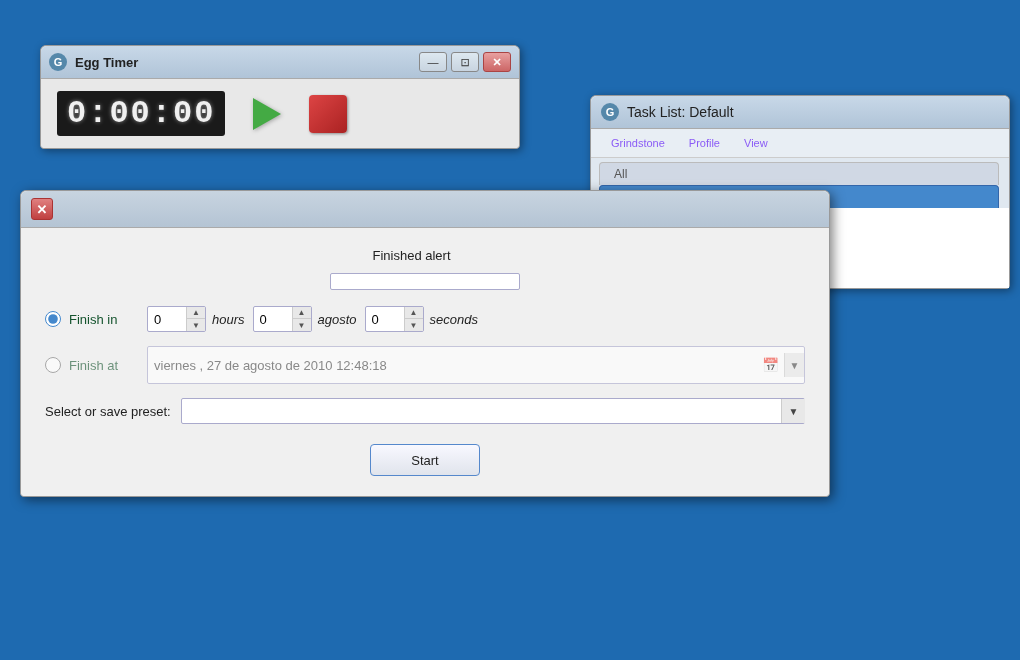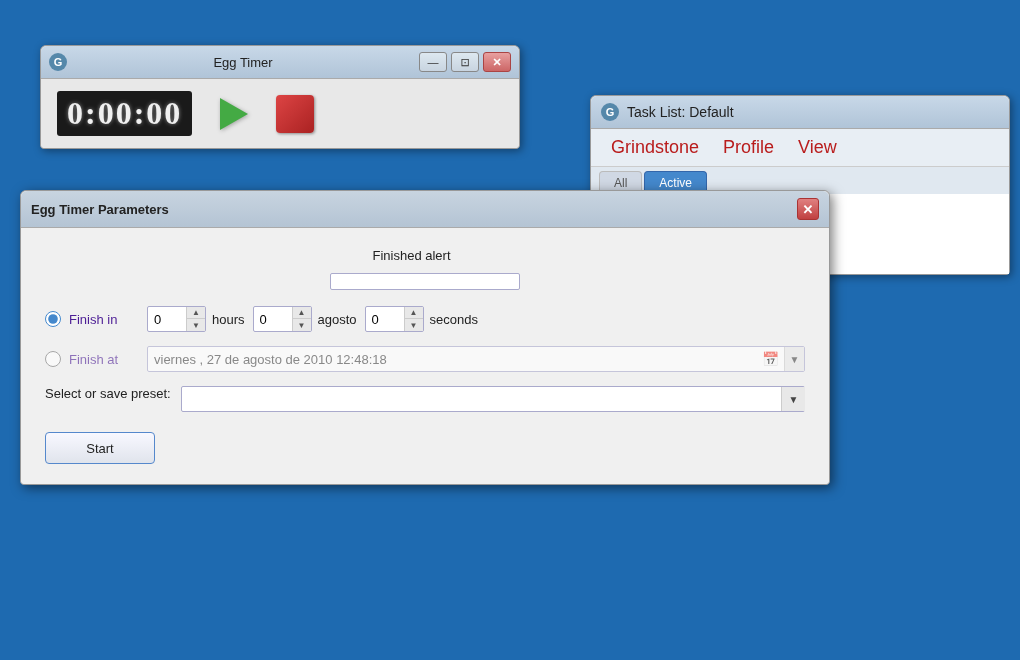--- a/index.html
+++ b/index.html
@@ -43,22 +43,21 @@
       justify-content: center;
       color: white;
       font-weight: bold;
       font-size: 11px;
       flex-shrink: 0;
     }
     .titlebar-title {
       flex: 1;
       font-size: 13px;
       color: #222;
-      font-weight: 400;
-      text-align: center;
+      font-weight: 700;
     }
     .titlebar-controls {
       display: flex;
       gap: 4px;
     }
     .title-btn {
       width: 28px;
       height: 20px;
       border: 1px solid #888;
       border-radius: 3px;
@@ -78,21 +77,21 @@
     }
     .egg-timer-body {
       padding: 12px 16px;
       display: flex;
       align-items: center;
       gap: 20px;
       background: #e8e8e8;
       border-radius: 0 0 4px 4px;
     }
     .digital-clock {
-      font-family: Liberation Serif, serif;
+      font-family: Liberation Mono, monospace;
       font-size: 32px;
       font-weight: bold;
       color: #111;
       background: #1a1a1a;
       padding: 4px 10px;
       border-radius: 3px;
       letter-spacing: 2px;
       color: #f0f0f0;
       text-shadow: 0 0 4px #888;
     }
@@ -149,29 +148,30 @@
     }
     .tasklist-menubar {
       display: flex;
       gap: 0;
       padding: 4px 8px;
       background: #e8eef4;
       border-bottom: 1px solid #ccc;
     }
     .menu-item {
       padding: 4px 12px;
-      font-size: 18px;
-      color: #b91c1c;
+      font-size: 11px;
+      color: #8b5cf6;
       cursor: pointer;
       border-radius: 3px;
     }
     .tasklist-tabs {
       display: flex;
       padding: 4px 8px 0;
       background: #e0e8f0;
+      flex-direction: column;
     }
     .tab {
       padding: 4px 14px;
       font-size: 12px;
       border: 1px solid #bbb;
       border-bottom: none;
       border-radius: 4px 4px 0 0;
       cursor: pointer;
       background: #d0d8e4;
       color: #555;
@@ -261,21 +261,21 @@
       margin-bottom: 14px;
     }
     .radio-input {
       width: 16px;
       height: 16px;
       accent-color: #4488cc;
       cursor: pointer;
     }
     .radio-label {
       font-size: 13px;
-      color: #4c1d95;
+      color: #14532d;
       min-width: 70px;
     }
     .spinner-group {
       display: flex;
       align-items: center;
       gap: 6px;
     }
     .spinner-container {
       display: flex;
       align-items: center;
@@ -310,24 +310,25 @@
       color: #555;
       border: none;
       padding: 0;
     }
     .spinner-arrow:first-child {
       border-bottom: 1px solid #ccc;
     }
     .unit-label {
       font-size: 13px;
       color: #222;
+      font-style: italic;
     }
     .datetime-input {
       flex: 1;
-      height: 26px;
+      height: 38px;
       border: 1px solid #aaaacc;
       border-radius: 2px;
       background: #f8f8f8;
       padding: 0 6px;
       font-size: 13px;
       color: #444;
       display: flex;
       align-items: center;
     }
     .datetime-text {
@@ -354,20 +355,21 @@
       background: #e8e8e8;
       cursor: pointer;
       display: flex;
       align-items: center;
       justify-content: center;
       font-size: 10px;
       color: #444;
     }
     .preset-row {
       display: flex;
+      align-items: center;
       gap: 10px;
       margin-bottom: 20px;
     }
     .preset-label {
       font-size: 13px;
       color: #222;
     }
     .preset-select-wrapper {
       flex: 1;
       position: relative;
@@ -397,21 +399,20 @@
       justify-content: center;
       font-size: 10px;
       color: #444;
       pointer-events: none;
     }
     .buttons-row {
       display: flex;
       justify-content: center;
       gap: 16px;
       margin-top: 8px;
-      flex-direction: column;
     }
     .dialog-btn {
       width: 110px;
       height: 32px;
       border: 1px solid #aaaacc;
       border-radius: 4px;
       background: linear-gradient(to bottom, #f8f8ff, #e0e4ec);
       font-size: 13px;
       color: #222;
       cursor: pointer;
@@ -471,21 +472,20 @@
   </div>
   <div class="tasklist-tabs">
     <div class="tab">All</div>
     <div class="tab active">Active</div>
   </div>
   <div class="tasklist-content"></div>
 </div>
 
 <div class="params-dialog">
   <div class="params-titlebar">
-    <span class="params-title">Egg Timer Parameters</span>
     <div class="params-close-btn">
       <span>✕</span>
     </div>
   </div>
   <div class="params-body">
 
     <div class="params-row">
       <span class="params-label">Finished alert</span>
       <input class="params-input-wide" type="text" value="" style="">
     </div>

